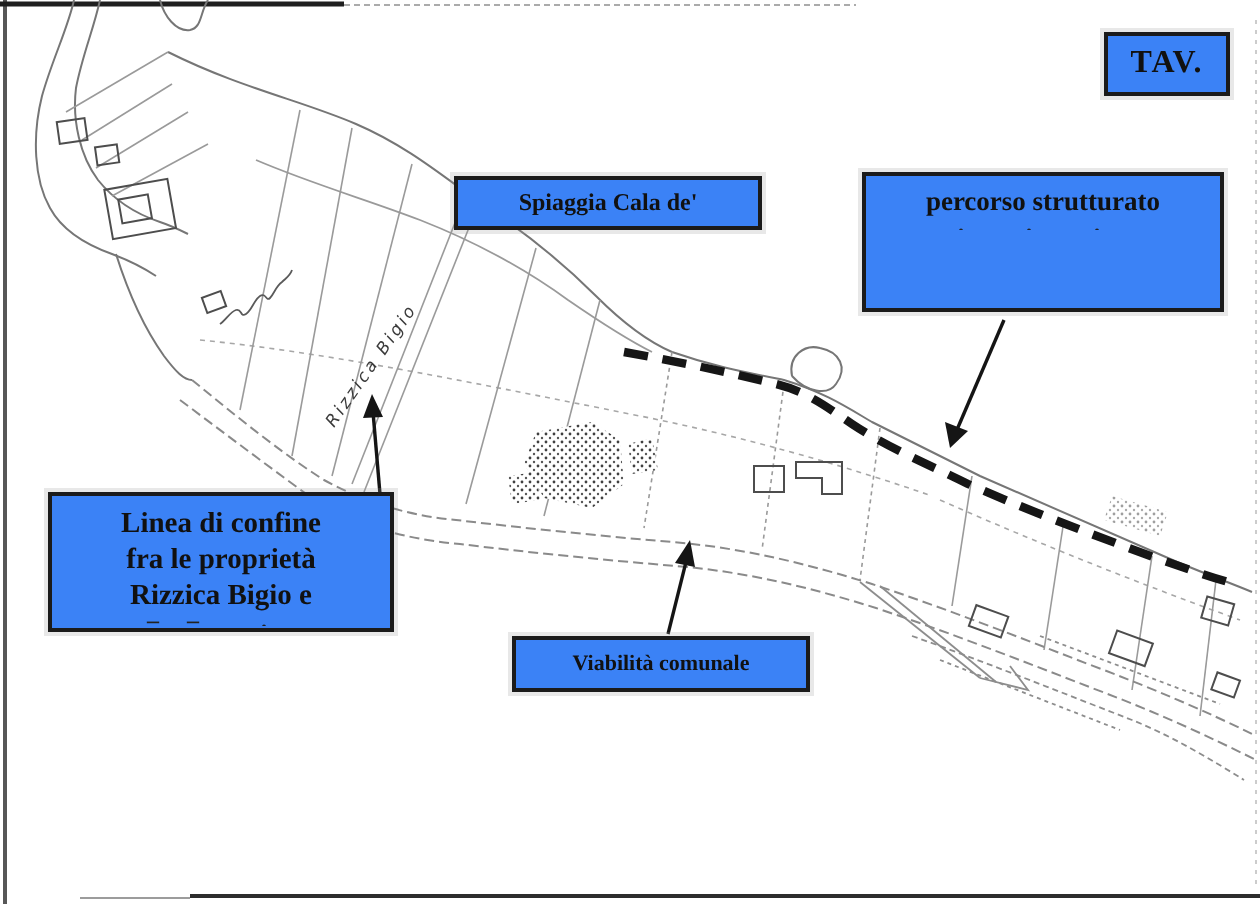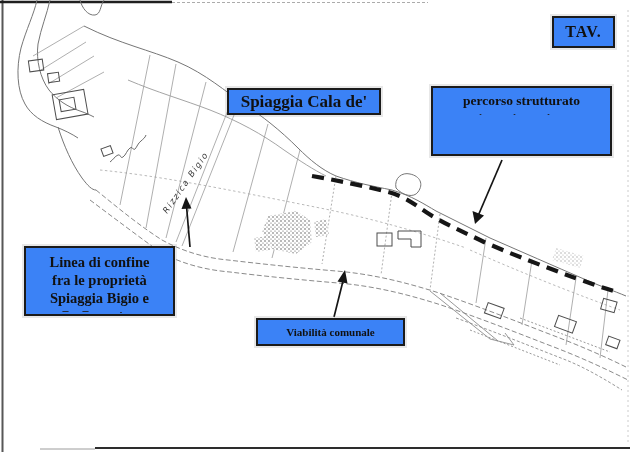--- a/index.html
+++ b/index.html
@@ -8,24 +8,24 @@
     overflow:hidden;font-family:"Liberation Serif",serif;
   }
   .map-svg{position:absolute;left:0;top:0;width:630px;height:452px;}
   .box{
     position:absolute;background:#3b82f6;border:2px solid #1b1b1b;color:#111;
     font-family:"Liberation Serif",serif;font-weight:700;text-align:center;
     box-sizing:border-box;overflow:hidden;
     box-shadow:0 0 0 2px rgba(150,150,150,0.22);
   }
   .box-tav{left:552px;top:16px;width:63px;height:32px;font-size:16px;line-height:28px;letter-spacing:1px;}
-  .box-spiaggia{left:227px;top:88px;width:154px;height:27px;font-size:17px;line-height:23px;}
+  .box-spiaggia{left:227px;top:88px;width:154px;height:27px;font-size:12px;line-height:23px;}
   .box-ubicazione{left:431px;top:86px;width:181px;height:70px;font-size:13.5px;padding-top:4px;}
   .box-ubicazione .ln{line-height:17px;}
-  .box-confine{left:24px;top:246px;width:151px;height:70px;font-size:14.5px;padding-top:5px;}
+  .box-confine{left:24px;top:246px;width:173px;height:70px;font-size:14.5px;padding-top:5px;}
   .box-confine .ln{line-height:18px;}
   .box-viabilita{left:256px;top:318px;width:149px;height:28px;font-size:11px;line-height:24px;}
   .clip-marks{height:6px;line-height:7px;font-size:12px;letter-spacing:14px;overflow:hidden;color:#222;}
 </style>
 </head>
 <body>
 
 <div class="page">
 
   <svg class="map-svg" viewBox="0 0 630 452" xmlns="http://www.w3.org/2000/svg">
@@ -153,21 +153,21 @@
   </div>
 
   <div class="box box-ubicazione">
     <div class="ln">percorso strutturato</div>
     <div class="clip-marks">. .  .</div>
   </div>
 
   <div class="box box-confine">
     <div class="ln">Linea di confine</div>
     <div class="ln">fra le proprietà</div>
-    <div class="ln">Spiaggia Bigio e</div>
+    <div class="ln">Rizzica Bigio e</div>
     <div class="clip-marks">–– .</div>
   </div>
 
   <div class="box box-viabilita">
     <span>Viabilità comunale</span>
   </div>
 
 </div>
 
 </body></html>

